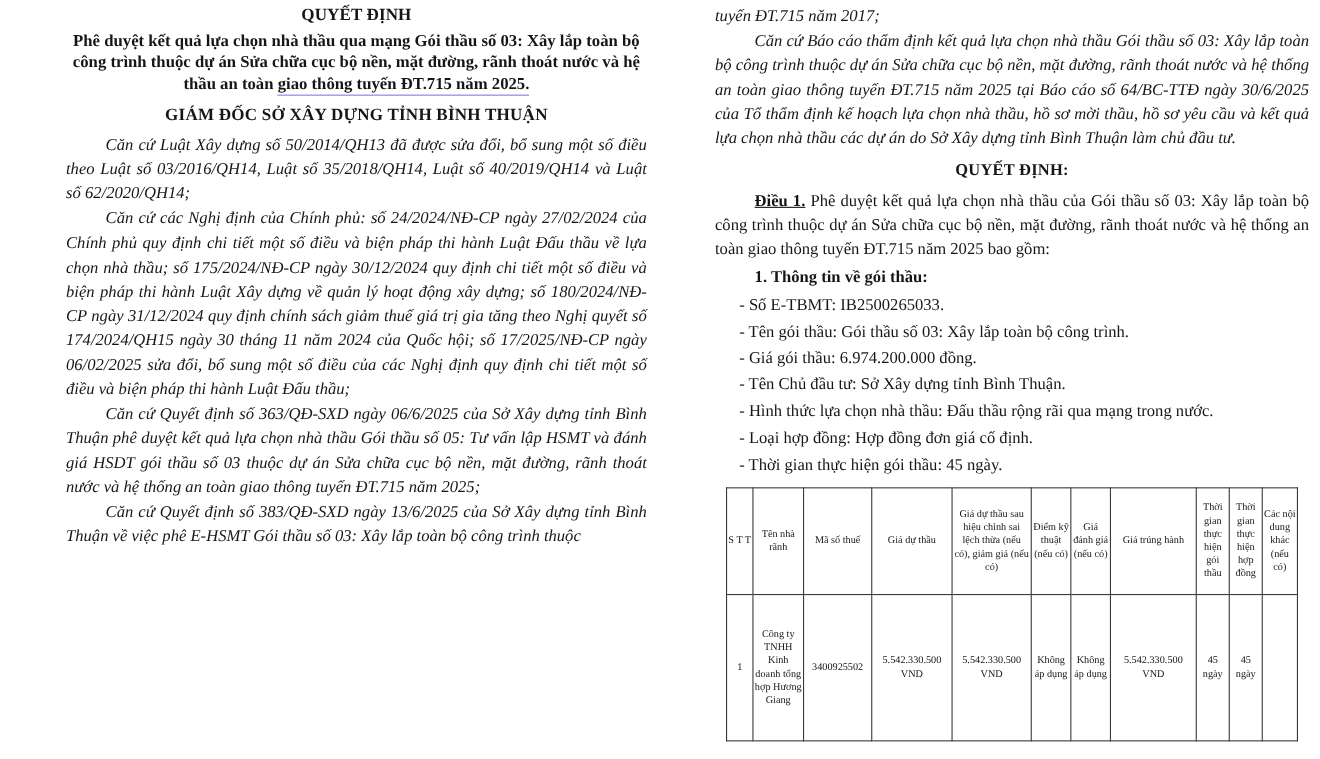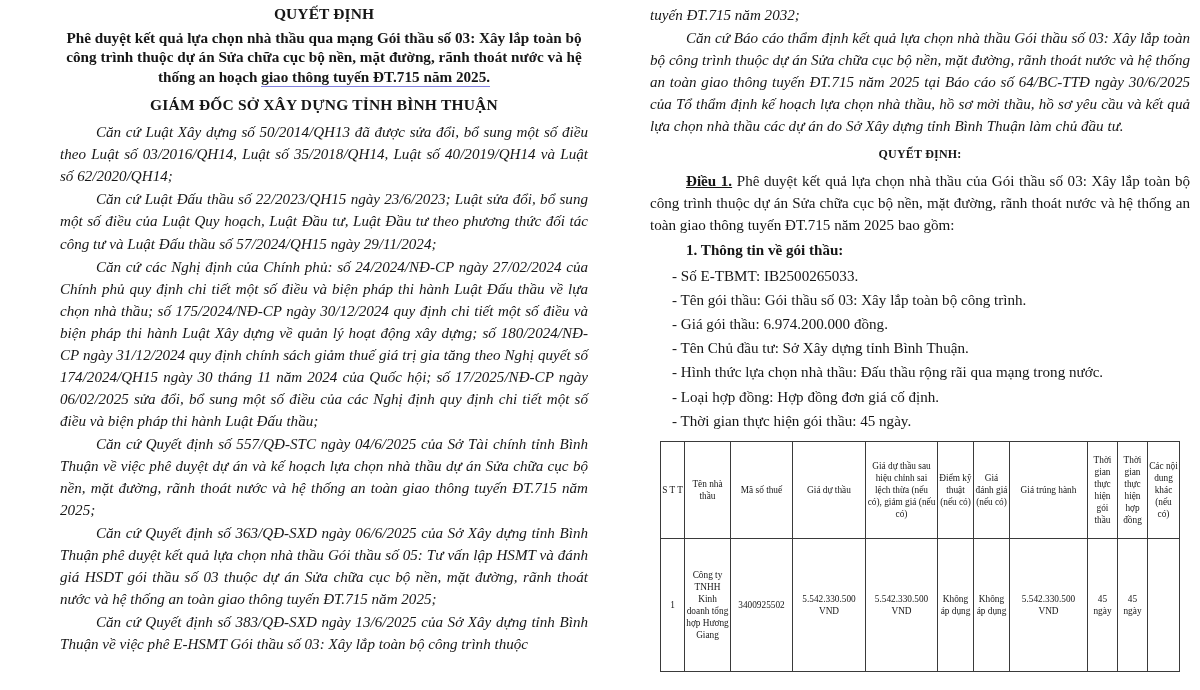--- a/index.html
+++ b/index.html
@@ -51,21 +51,21 @@
     text-align:center;
     font-weight:bold;
     font-size:15.5px;
     line-height:1.2;
     margin:9px 0 7px 0;
     letter-spacing:.2px;
   }
   .decision-word{
     text-align:center;
     font-weight:bold;
-    font-size:12px;
+    font-size:15px;
     margin:10px 0 8px 0;
     letter-spacing:.2px;
   }
 
   
   p.cancu{
     font-style:italic;
     font-size:15.1px;
     line-height:1.46;
     text-align:justify;
@@ -142,36 +142,34 @@
 </style>
 </head>
 <body>
 
 <div class="spread">
 
   <div class="page page-left">
 
     <div class="doc-title">QUYẾT ĐỊNH</div>
 
-    <div class="doc-subtitle"><span>Phê duyệt kết quả lựa chọn nhà thầu qua mạng Gói thầu số 03: Xây lắp toàn bộ</span> <span>công trình thuộc dự án Sửa chữa cục bộ nền, mặt đường, rãnh thoát nước và hệ</span> <span>thống an hoạch </span><span class="ul">giao thông tuyến ĐT.715 năm 2025.</span></div>
+    <div class="doc-subtitle"><span>Phê duyệt kết quả lựa chọn nhà thầu qua mạng Gói thầu số 03: Xây lắp toàn bộ</span> <span>công trình thuộc dự án Sửa chữa cục bộ nền, mặt đường, rãnh thoát nước và hệ</span> <span>thầu an toàn </span><span class="ul">giao thông tuyến ĐT.715 năm 2025.</span></div>
 
     <div class="authority">GIÁM ĐỐC SỞ XÂY DỰNG TỈNH BÌNH THUẬN</div>
 
     <p class="cancu">Căn cứ Luật Xây dựng số 50/2014/QH13 đã được sửa đổi, bổ sung một số điều theo Luật số 03/2016/QH14, Luật số 35/2018/QH14, Luật số 40/2019/QH14 và Luật số 62/2020/QH14;</p>
-    <p class="cancu">Căn cứ Luật Đấu thầu số 22/2023/QH15 ngày 23/6/2023; Luật sửa đổi, bổ sung một số điều của Luật Quy hoạch, Luật Đầu tư, Luật Đầu tư theo phương thức đối tác công tư và Luật Đấu thầu số 57/2024/QH15 ngày 29/11/2024;</p>
     <p class="cancu">Căn cứ các Nghị định của Chính phủ: số 24/2024/NĐ-CP ngày 27/02/2024 của Chính phủ quy định chi tiết một số điều và biện pháp thi hành Luật Đấu thầu về lựa chọn nhà thầu; số 175/2024/NĐ-CP ngày 30/12/2024 quy định chi tiết một số điều và biện pháp thi hành Luật Xây dựng về quản lý hoạt động xây dựng; số 180/2024/NĐ-CP ngày 31/12/2024 quy định chính sách giảm thuế giá trị gia tăng theo Nghị quyết số 174/2024/QH15 ngày 30 tháng 11 năm 2024 của Quốc hội; số 17/2025/NĐ-CP ngày 06/02/2025 sửa đổi, bổ sung một số điều của các Nghị định quy định chi tiết một số điều và biện pháp thi hành Luật Đấu thầu;</p>
-    <p class="cancu">Căn cứ Quyết định số 557/QĐ-STC ngày 04/6/2025 của Sở Tài chính tỉnh Bình Thuận về việc phê duyệt dự án và kế hoạch lựa chọn nhà thầu dự án Sửa chữa cục bộ nền, mặt đường, rãnh thoát nước và hệ thống an toàn giao thông tuyến ĐT.715 năm 2025;</p>
     <p class="cancu">Căn cứ Quyết định số 363/QĐ-SXD ngày 06/6/2025 của Sở Xây dựng tỉnh Bình Thuận phê duyệt kết quả lựa chọn nhà thầu Gói thầu số 05: Tư vấn lập HSMT và đánh giá HSDT gói thầu số 03 thuộc dự án Sửa chữa cục bộ nền, mặt đường, rãnh thoát nước và hệ thống an toàn giao thông tuyến ĐT.715 năm 2025;</p>
     <p class="cancu">Căn cứ Quyết định số 383/QĐ-SXD ngày 13/6/2025 của Sở Xây dựng tỉnh Bình Thuận về việc phê E-HSMT Gói thầu số 03: Xây lắp toàn bộ công trình thuộc</p>
 
   </div>
 
   <div class="page page-right">
 
-    <p class="cancu" style="text-indent:0;">tuyến ĐT.715 năm 2032;</p>
+    <p class="cancu" style="text-indent:0;">tuyến ĐT.715 năm 2017;</p>
 
     <p class="cancu">Căn cứ Báo cáo thẩm định kết quả lựa chọn nhà thầu Gói thầu số 03: Xây lắp toàn bộ công trình thuộc dự án Sửa chữa cục bộ nền, mặt đường, rãnh thoát nước và hệ thống an toàn giao thông tuyến ĐT.715 năm 2025 tại Báo cáo số 64/BC-TTĐ ngày 30/6/2025 của Tổ thẩm định kế hoạch lựa chọn nhà thầu, hồ sơ mời thầu, hồ sơ yêu cầu và kết quả lựa chọn nhà thầu các dự án do Sở Xây dựng tỉnh Bình Thuận làm chủ đầu tư.</p>
 
     <div class="decision-word">QUYẾT ĐỊNH:</div>
 
     <p class="upright"><b>Điều 1.</b><span> Phê duyệt kết quả lựa chọn nhà thầu của Gói thầu số 03: Xây lắp toàn bộ công trình thuộc dự án Sửa chữa cục bộ nền, mặt đường, rãnh thoát nước và hệ thống an toàn giao thông tuyến ĐT.715 năm 2025 bao gồm:</span></p>
 
     <div class="sec-head">1. Thông tin về gói thầu:</div>
 
     <ul class="bullets">
@@ -195,21 +193,21 @@
         <col class="c-diem">
           <col class="c-gdg">
           <col class="c-gtt">
           <col class="c-tggt">
           <col class="c-tghd">
           <col class="c-khac">
       </colgroup>
       <thead>
         <tr>
           <th>S T T</th>
-          <th>Tên nhà thầu</th>
+          <th>Tên nhà rãnh</th>
           <th>Mã số thuế</th>
           <th>Giá dự thầu</th>
           <th>Giá dự thầu sau hiệu chỉnh sai lệch thừa (nếu có), giảm giá (nếu có)</th>
           <th>Điểm kỹ thuật (nếu có)</th>
           <th>Giá đánh giá (nếu có)</th>
           <th>Giá trúng hành</th>
           <th>Thời gian thực hiện gói thầu</th>
           <th>Thời gian thực hiện hợp đồng</th>
           <th>Các nội dung khác (nếu có)</th>
         </tr>

